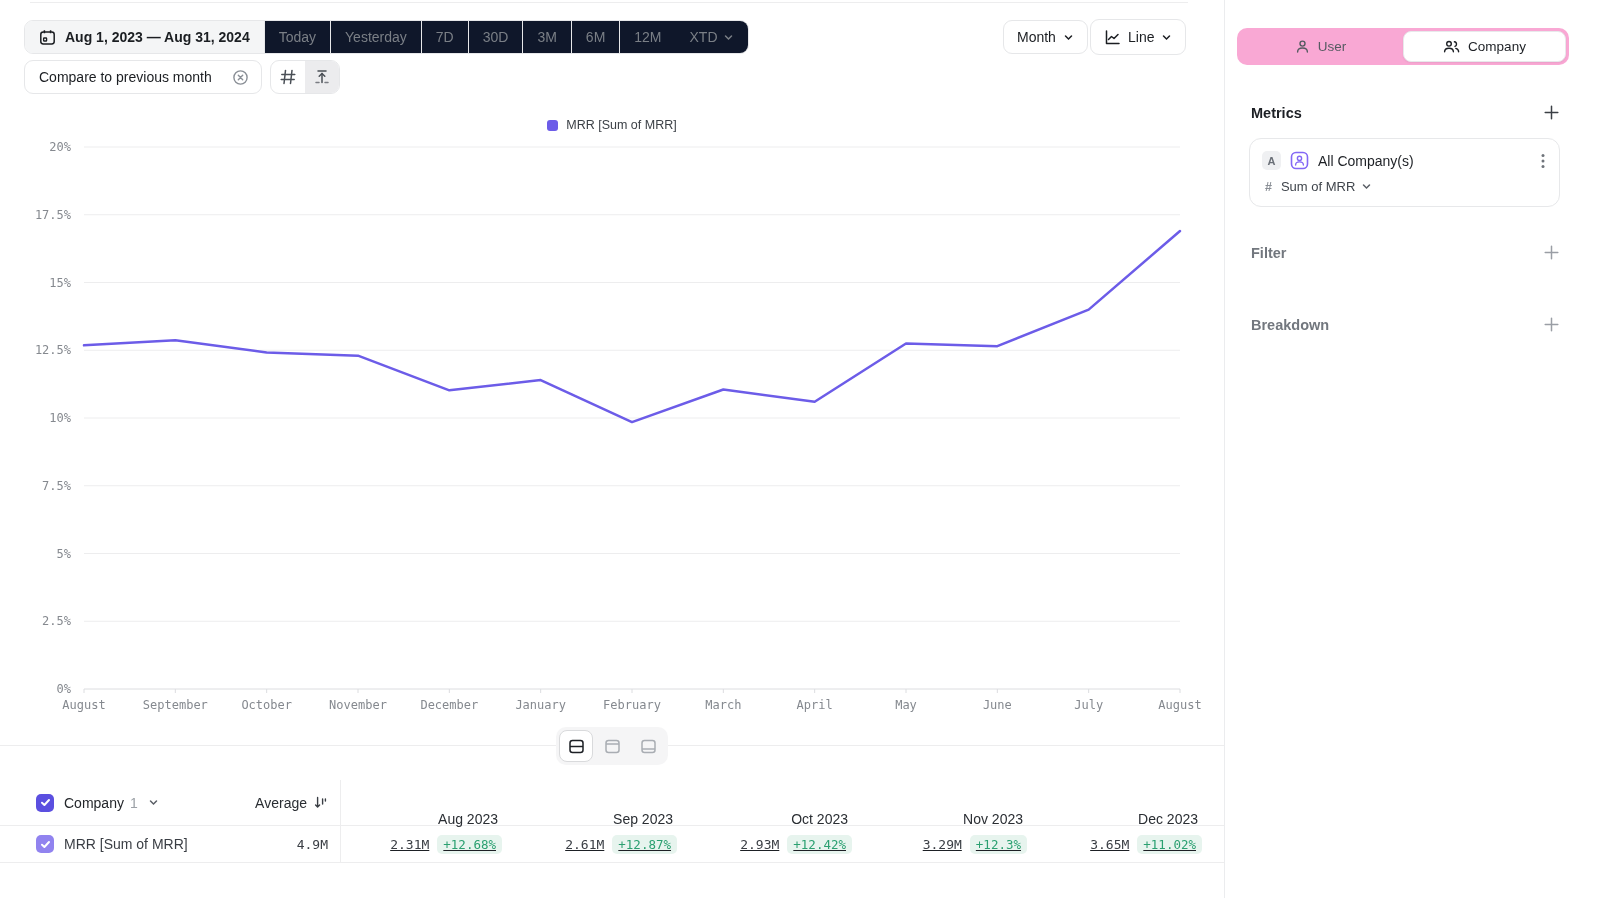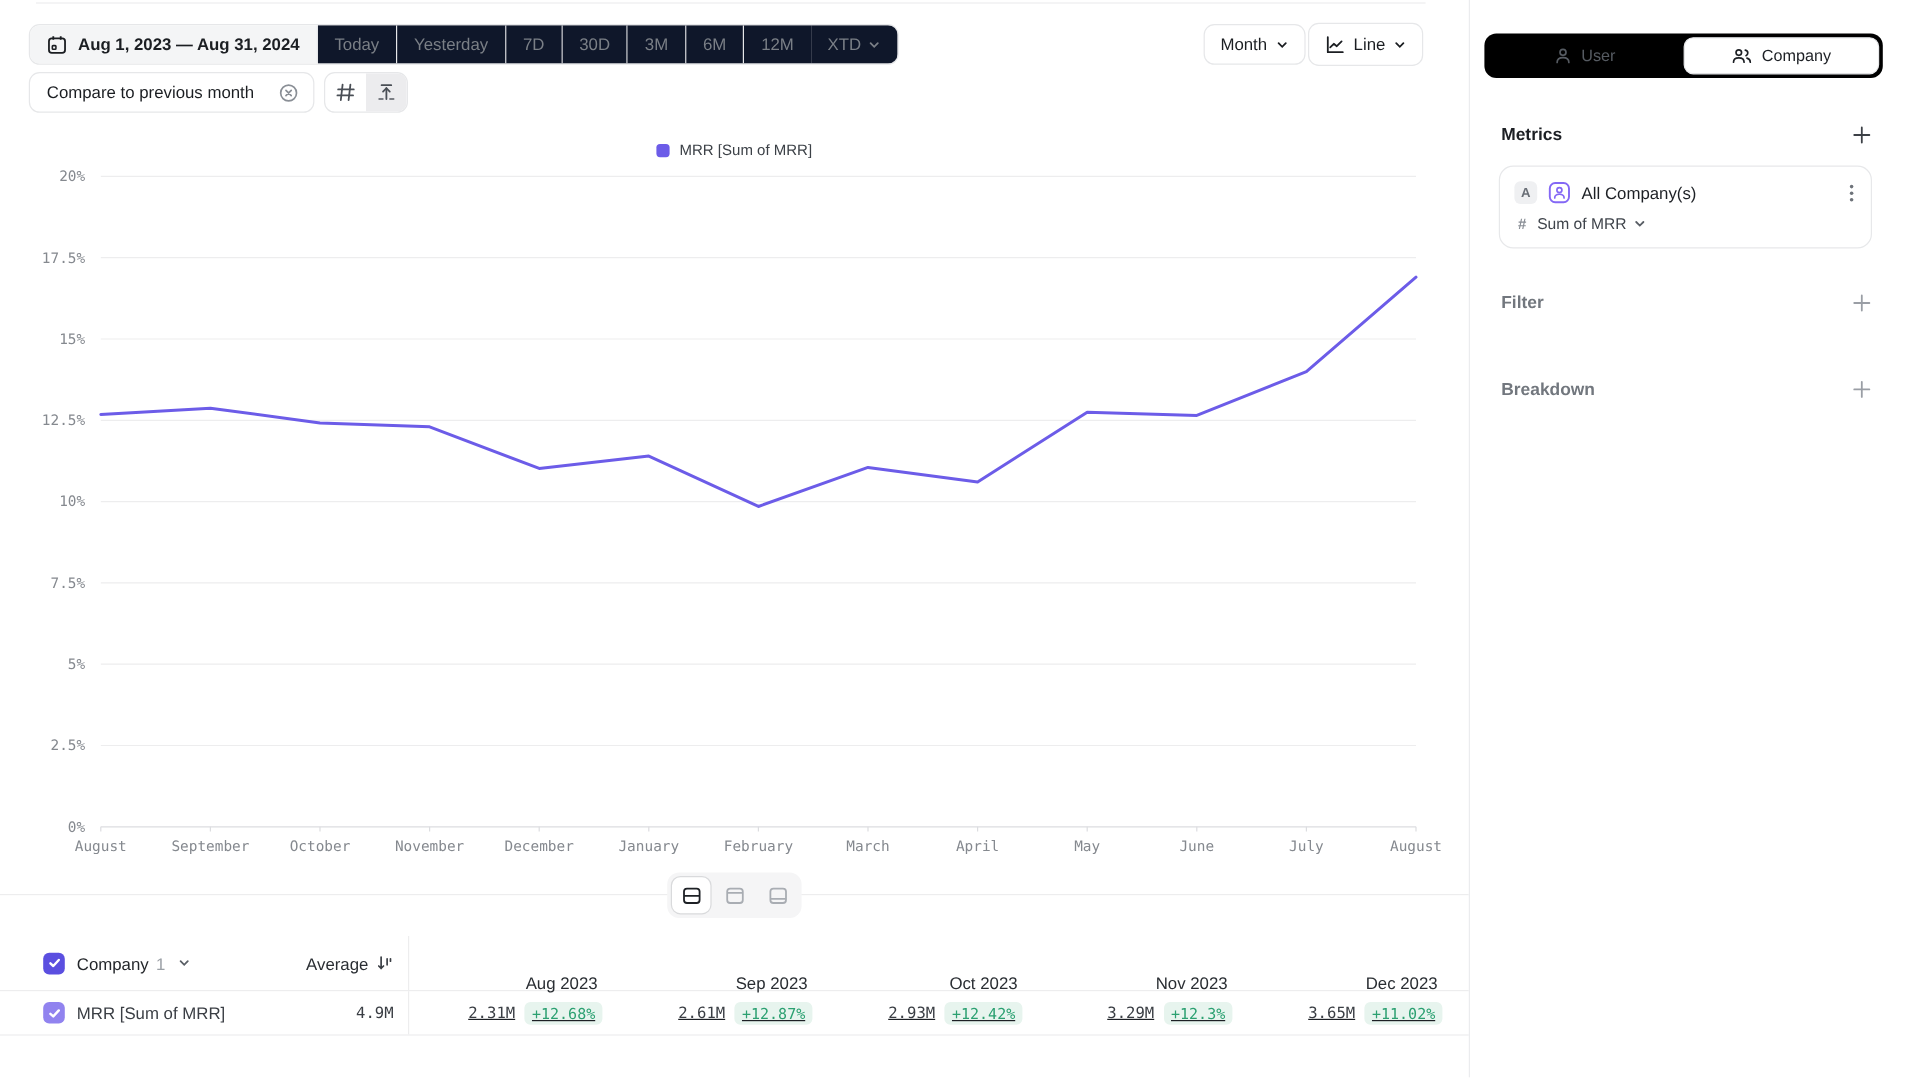--- a/index.html
+++ b/index.html
@@ -76,21 +76,21 @@
   .checkbox.dark { background:#5b4fe0; }
   .checkbox.light { background:#9183ef; }
   .company-label { font-size:14px; font-weight:500; color:#24272b; }
   .company-count { font-size:14px; color:#9ba0a6; }
   .avg-label { font-size:14px; color:#2a2e33; font-weight:500; }
   .row-name { font-size:14px; color:#3a3e44; }
 
   
   .sidebar { position:absolute; top:0; left:1224px; width:376px; height:898px; background:#fff; border-left:1px solid #ebecee; }
   .side-toggle {
-    position:absolute; top:28px; left:12px; width:332px; height:37px; background:#000000;
+    position:absolute; top:28px; left:12px; width:332px; height:37px; background:#f9a8d4;
     border-radius:10px; display:flex; padding:3px; gap:2px;
   }
   .side-toggle .tseg {
     flex:1; display:flex; align-items:center; justify-content:center; gap:8px;
     font-size:13.5px; color:#565b62; border-radius:8px;
   }
   .side-toggle .tseg.active {
     background:#fff; color:#1d2025; font-weight:500; border:1px solid #e8e9eb;
     box-shadow:0 1px 2px rgba(20,22,26,.06);
   }

